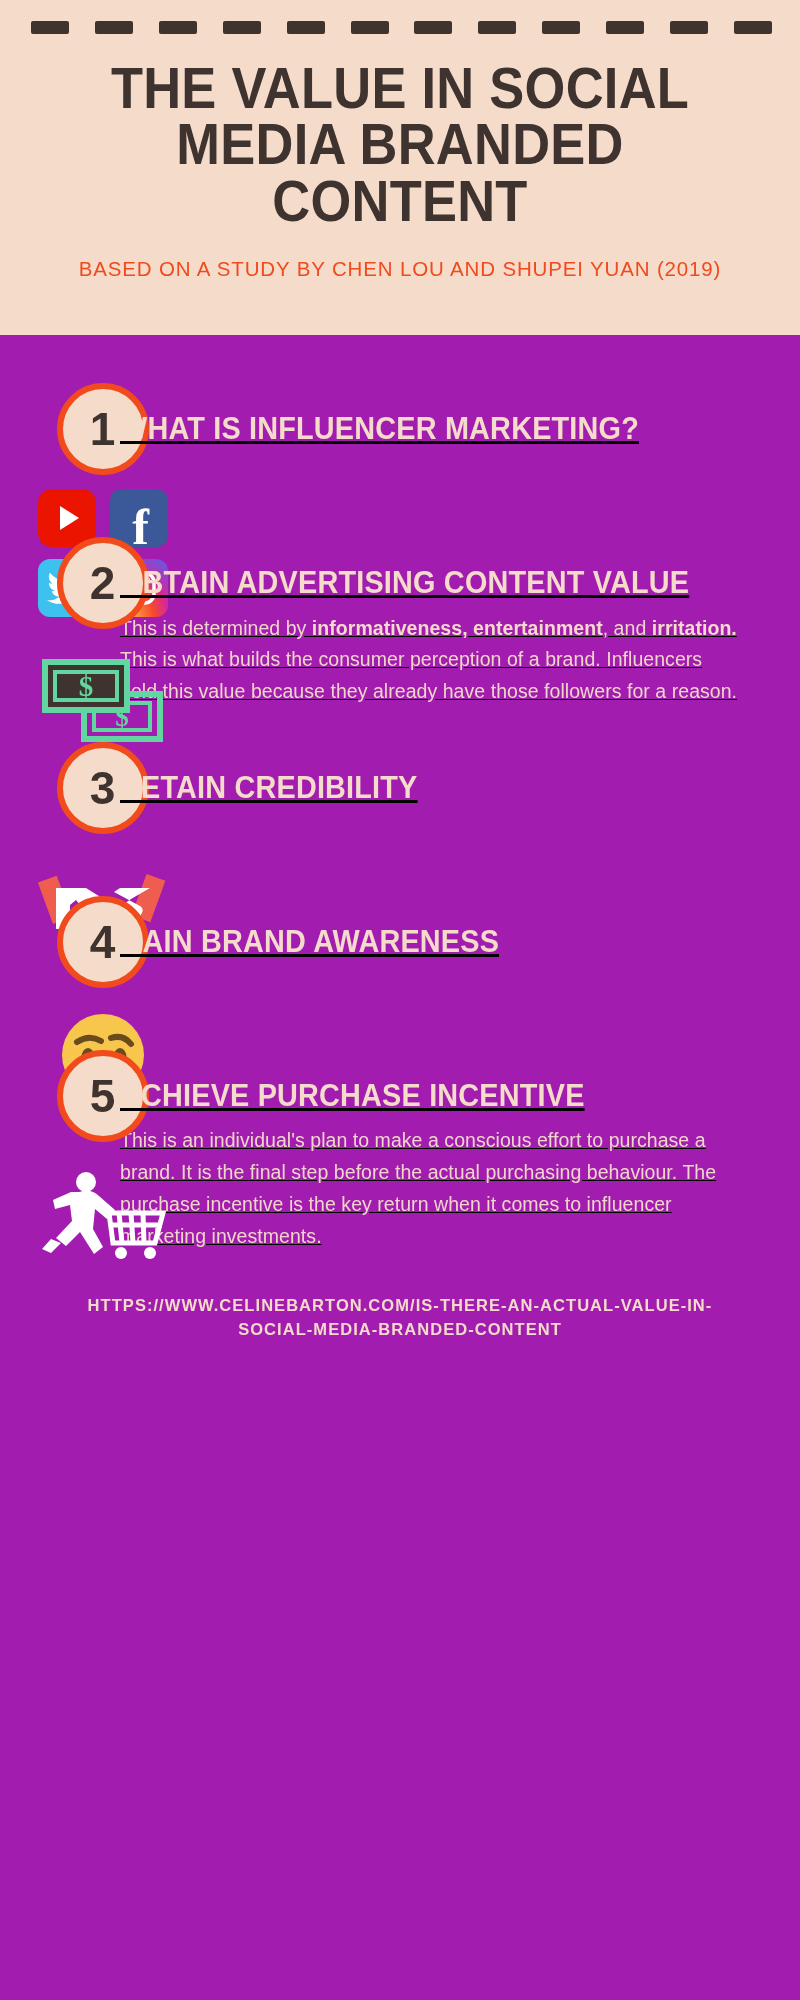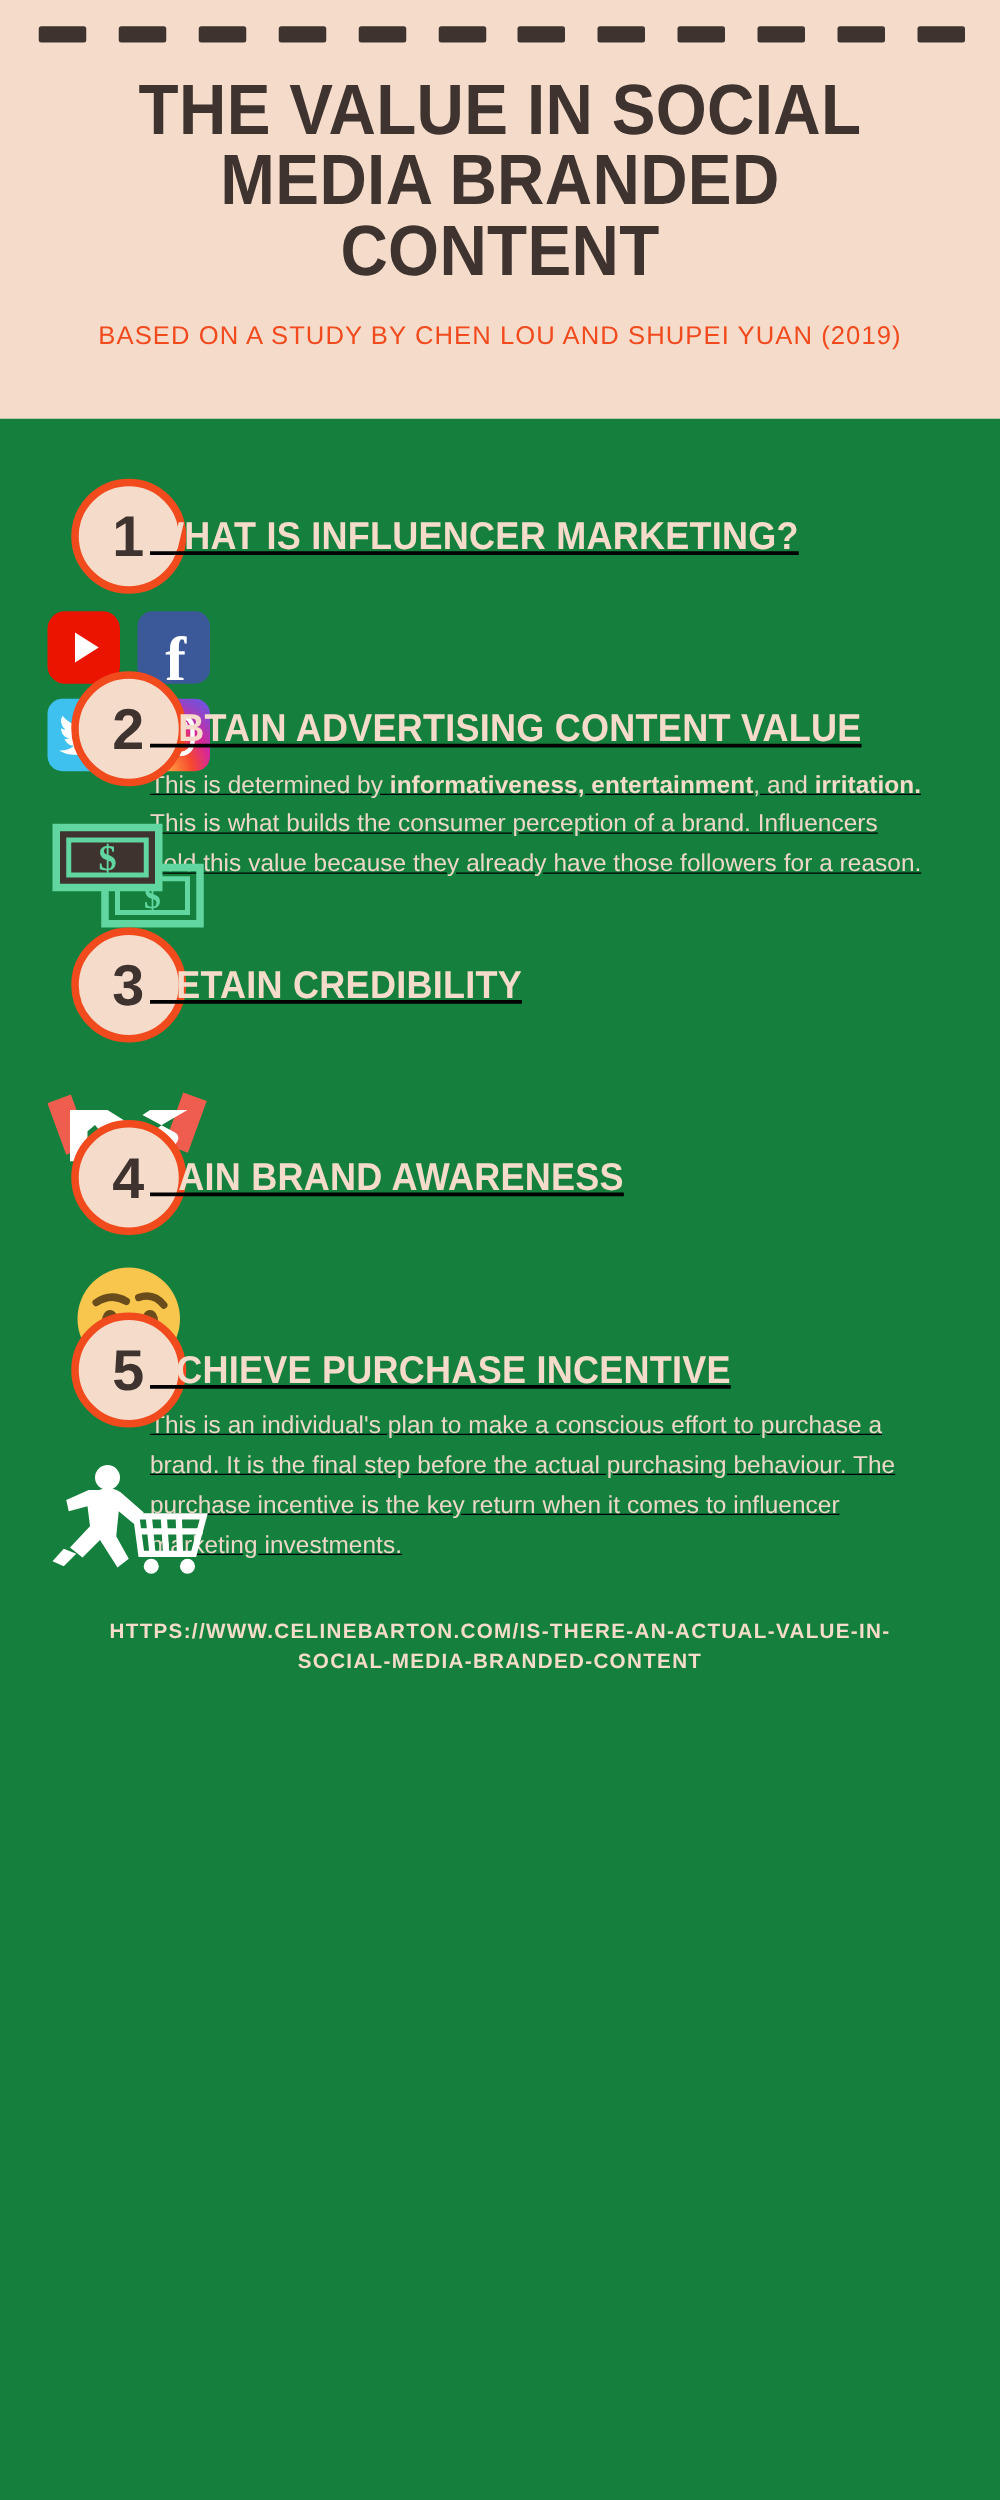--- a/index.html
+++ b/index.html
@@ -11,21 +11,21 @@
 
   body {
     font-family: "Liberation Sans", sans-serif;
     -webkit-font-smoothing: antialiased;
   }
 
   .infographic {
     position: relative;
     width: 800px;
     height: 2000px;
-    background: #15803d;
+    background: #a21caf;
     overflow: hidden;
   }
 
   
   .header {
     position: relative;
     width: 800px;
     height: 335px;
     background: #f5dbca;
     padding: 0 44px;

